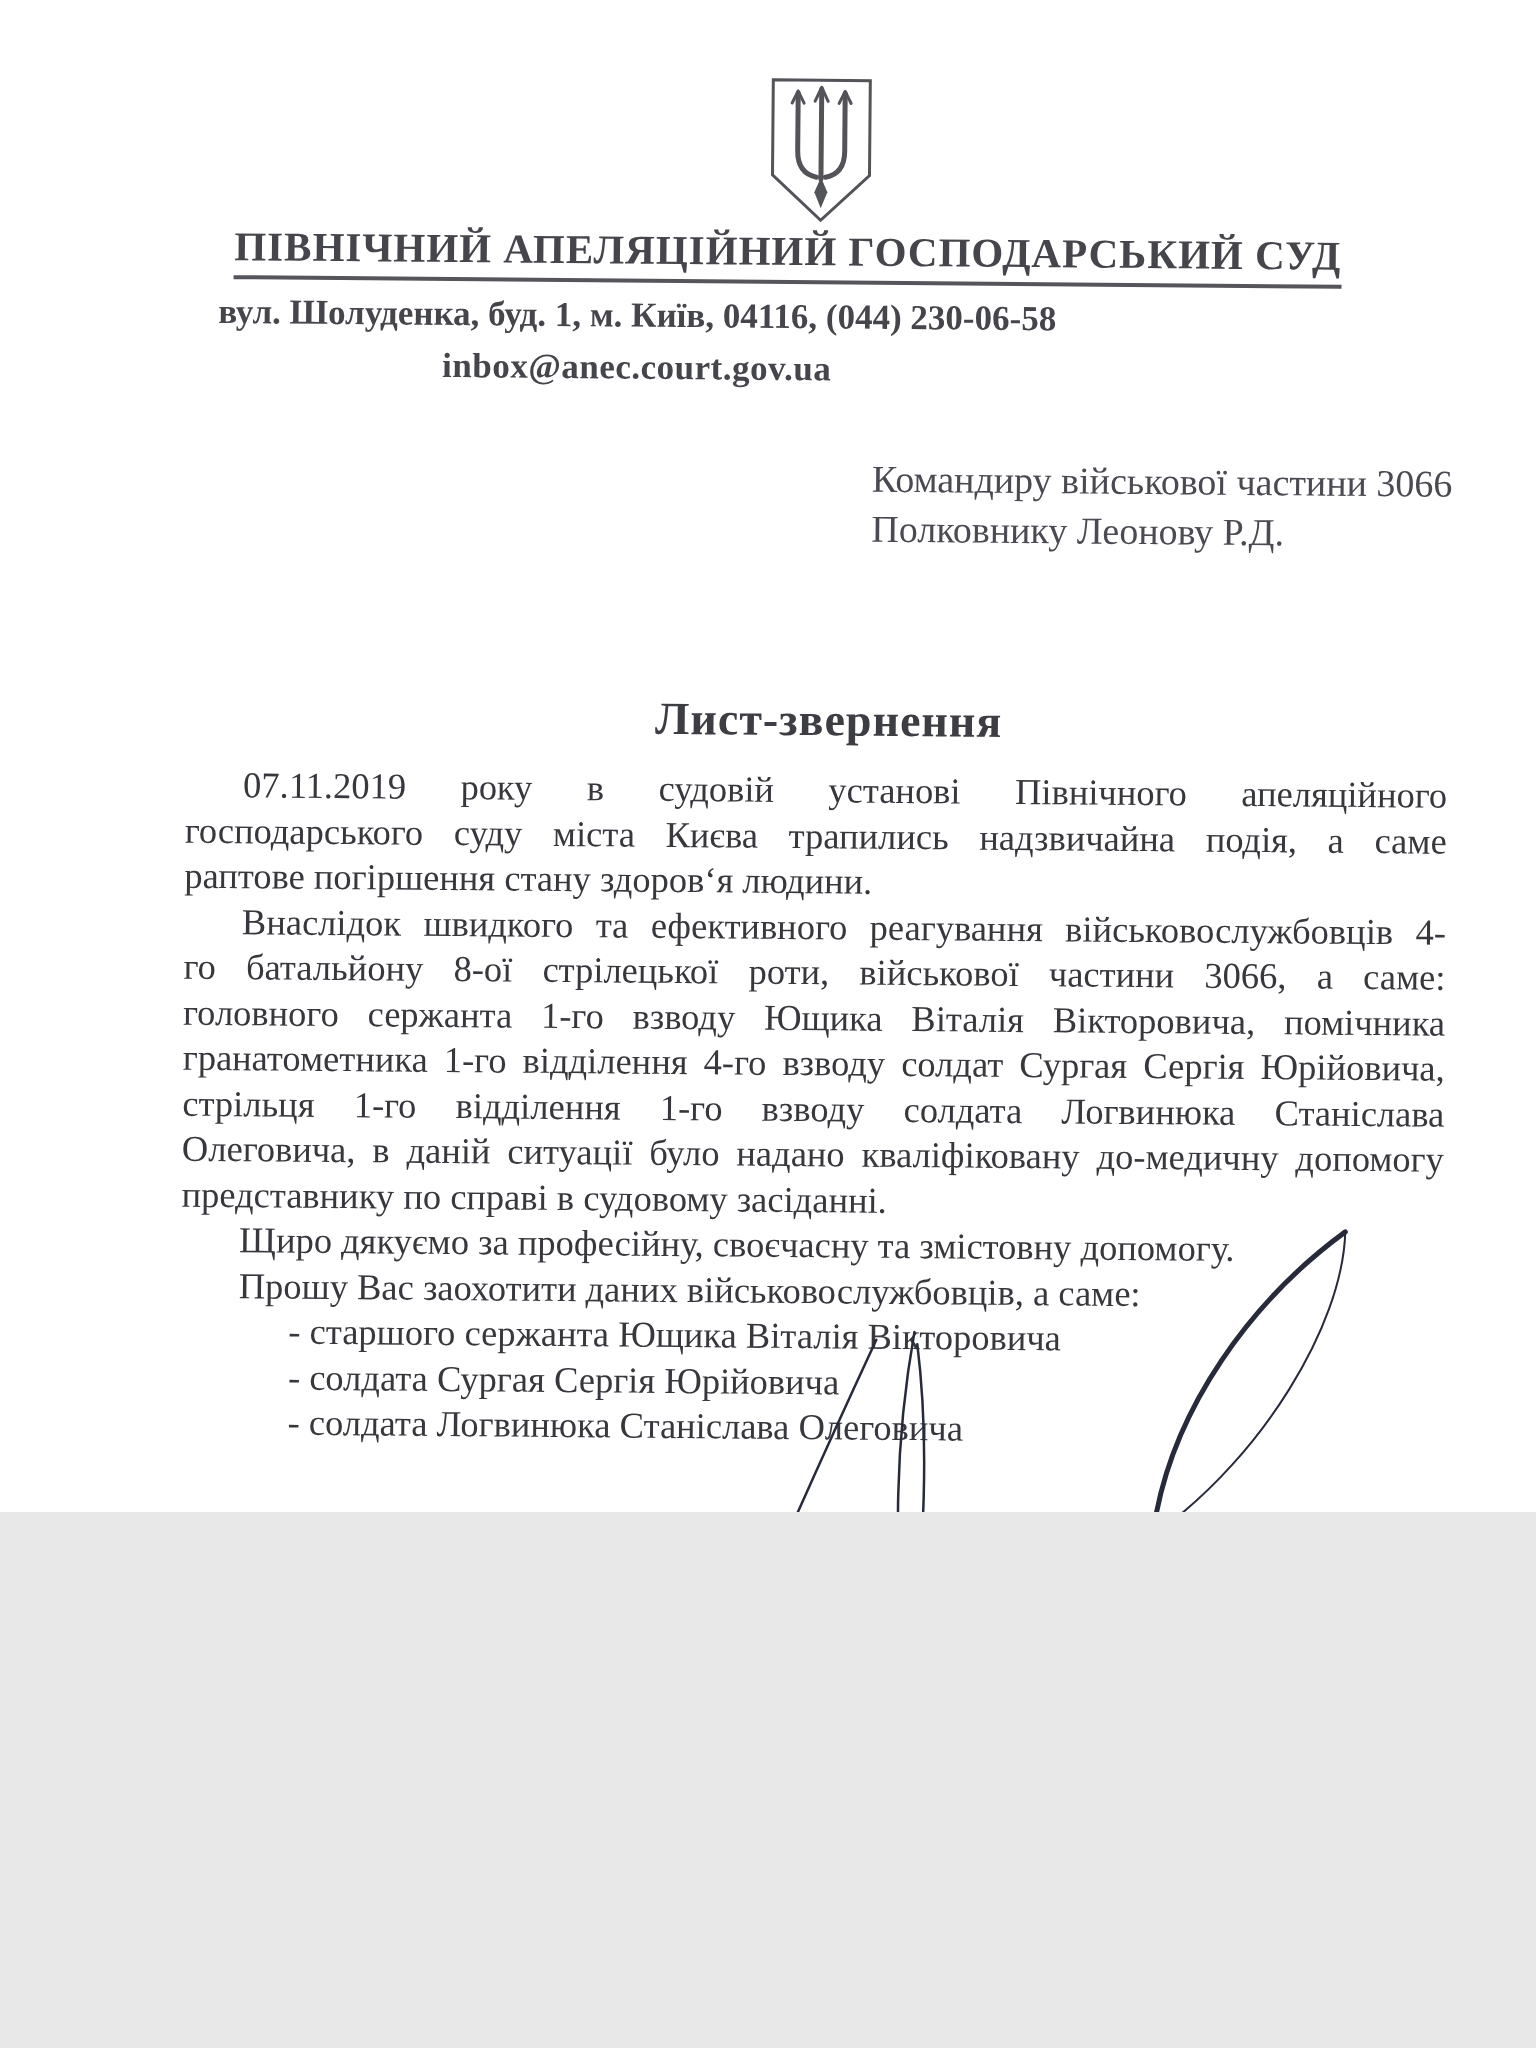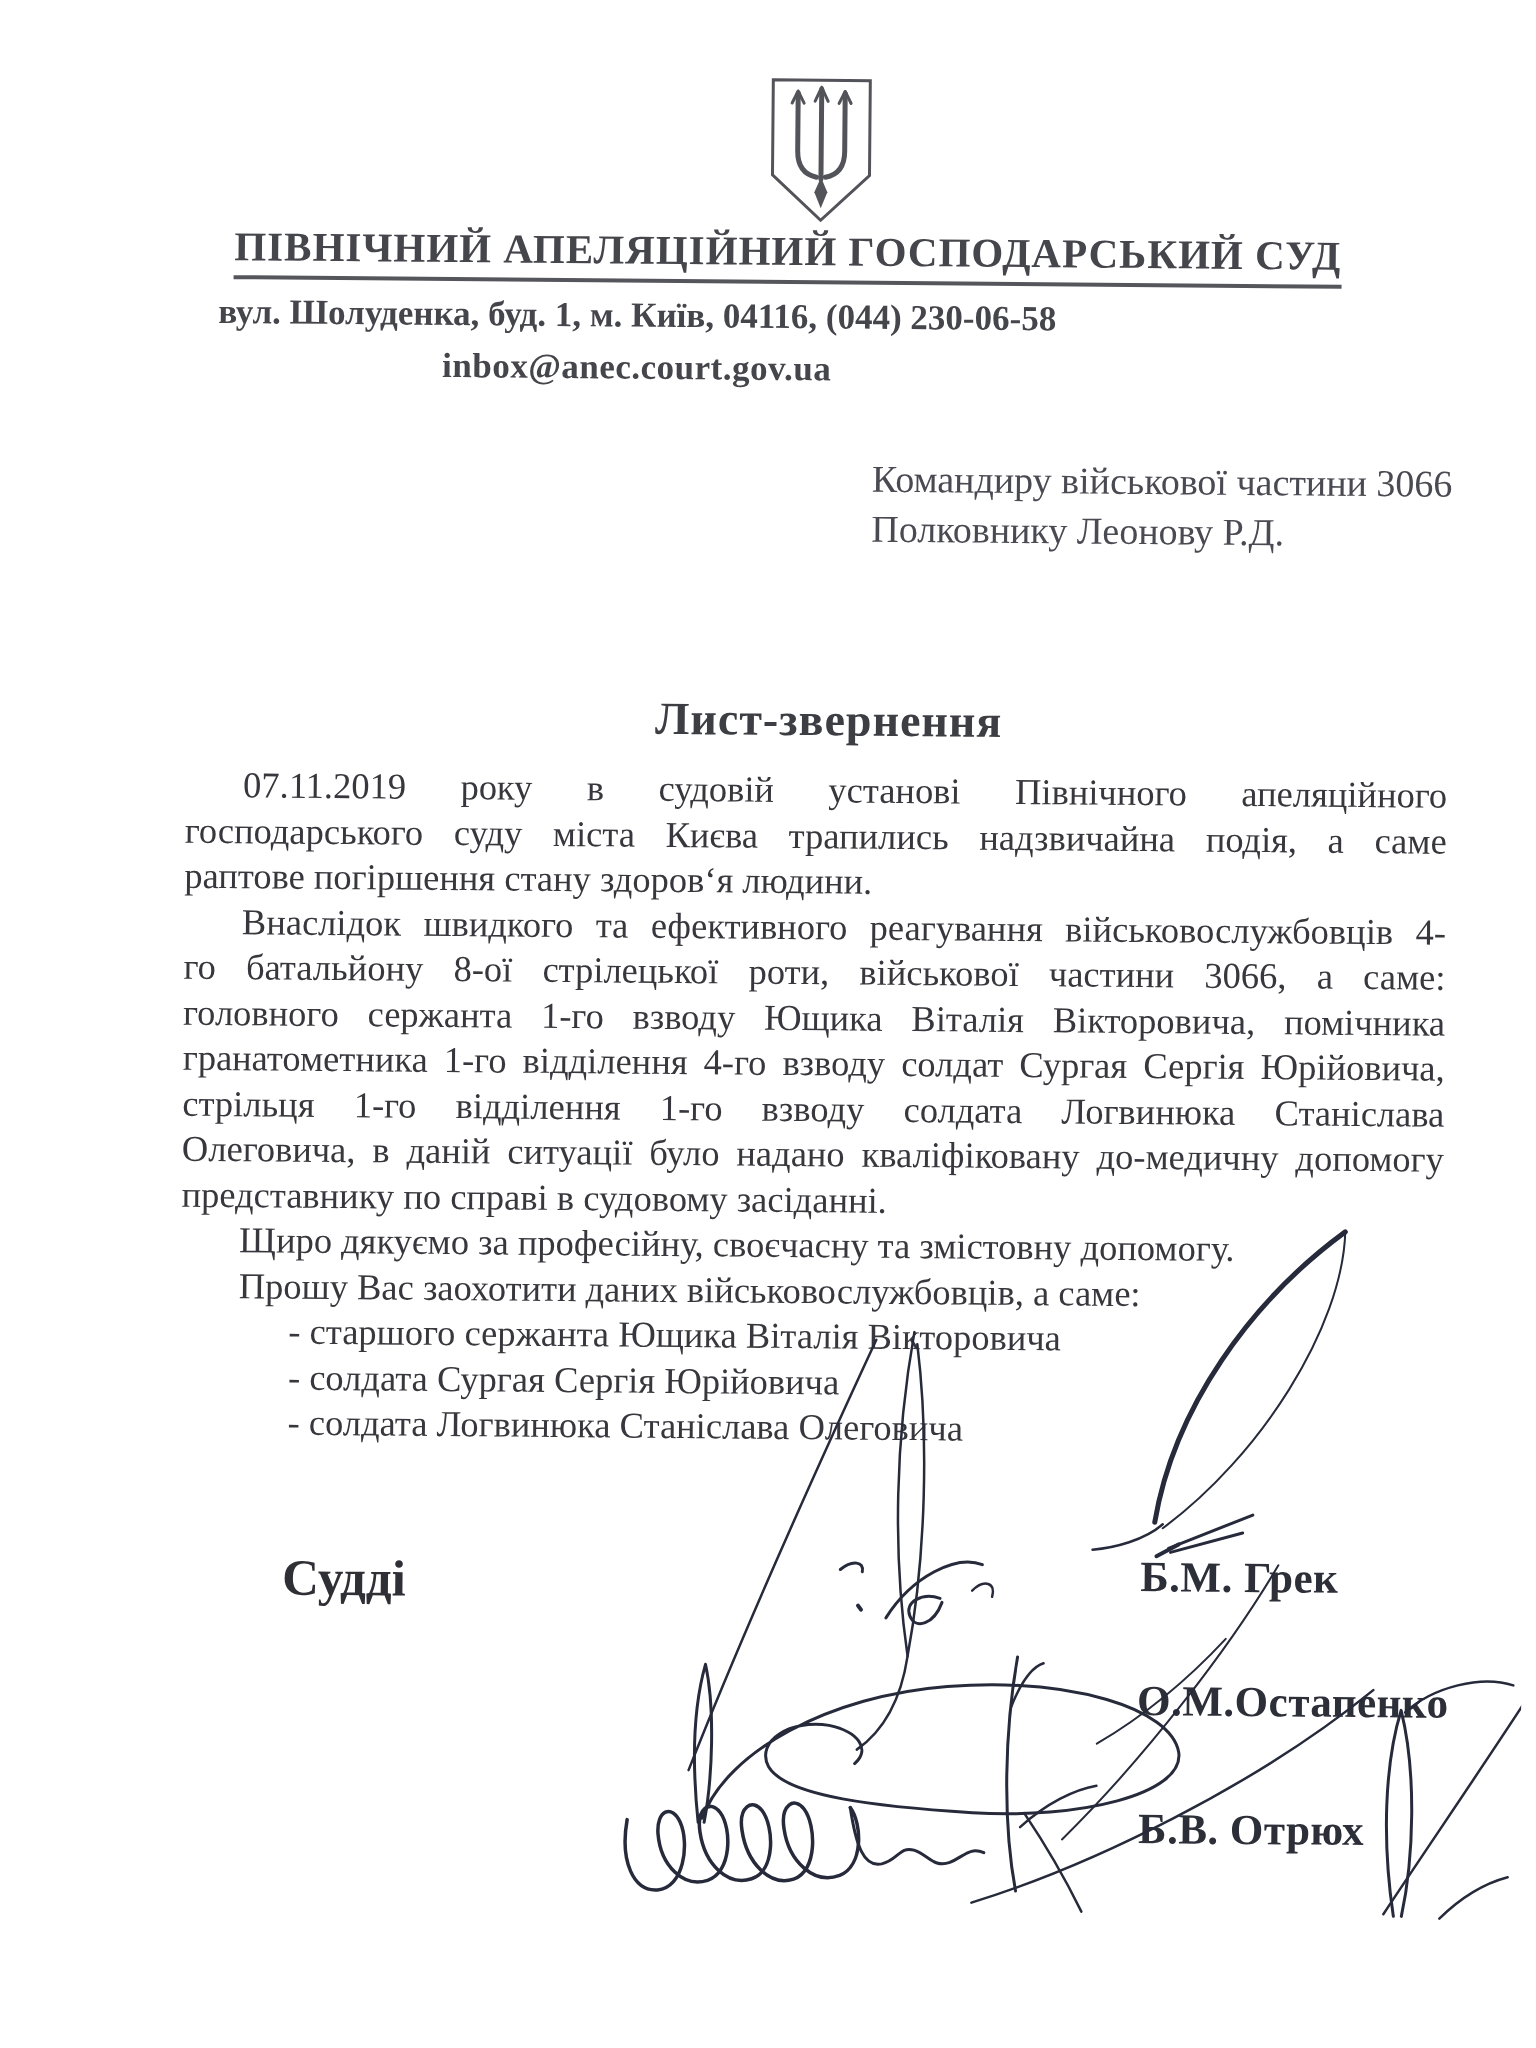--- a/index.html
+++ b/index.html
@@ -1,17 +1,17 @@
 <!DOCTYPE html>
 <html><head>
 <meta charset="utf-8">
 <style>
   html,body{margin:0;padding:0;background:#e8e8e8;}
   .sheet{
-    position:relative;width:1536px;height:2048px;margin:0 auto;
+    position:relative;width:1536px;height:1512px;margin:0 auto;
     background:#ffffff;overflow:hidden;
     font-family:"Liberation Serif","DejaVu Serif",serif;
     color:#37373d;
   }
   .tilt{position:absolute;inset:0;transform:rotate(0.5deg);transform-origin:220px 0;}
 
   .emblem{position:absolute;left:766px;top:70px;width:113px;height:150px;}
 
   .court-name-wrap{position:absolute;left:170px;top:222px;width:1240px;text-align:center;}
   .court-name{

